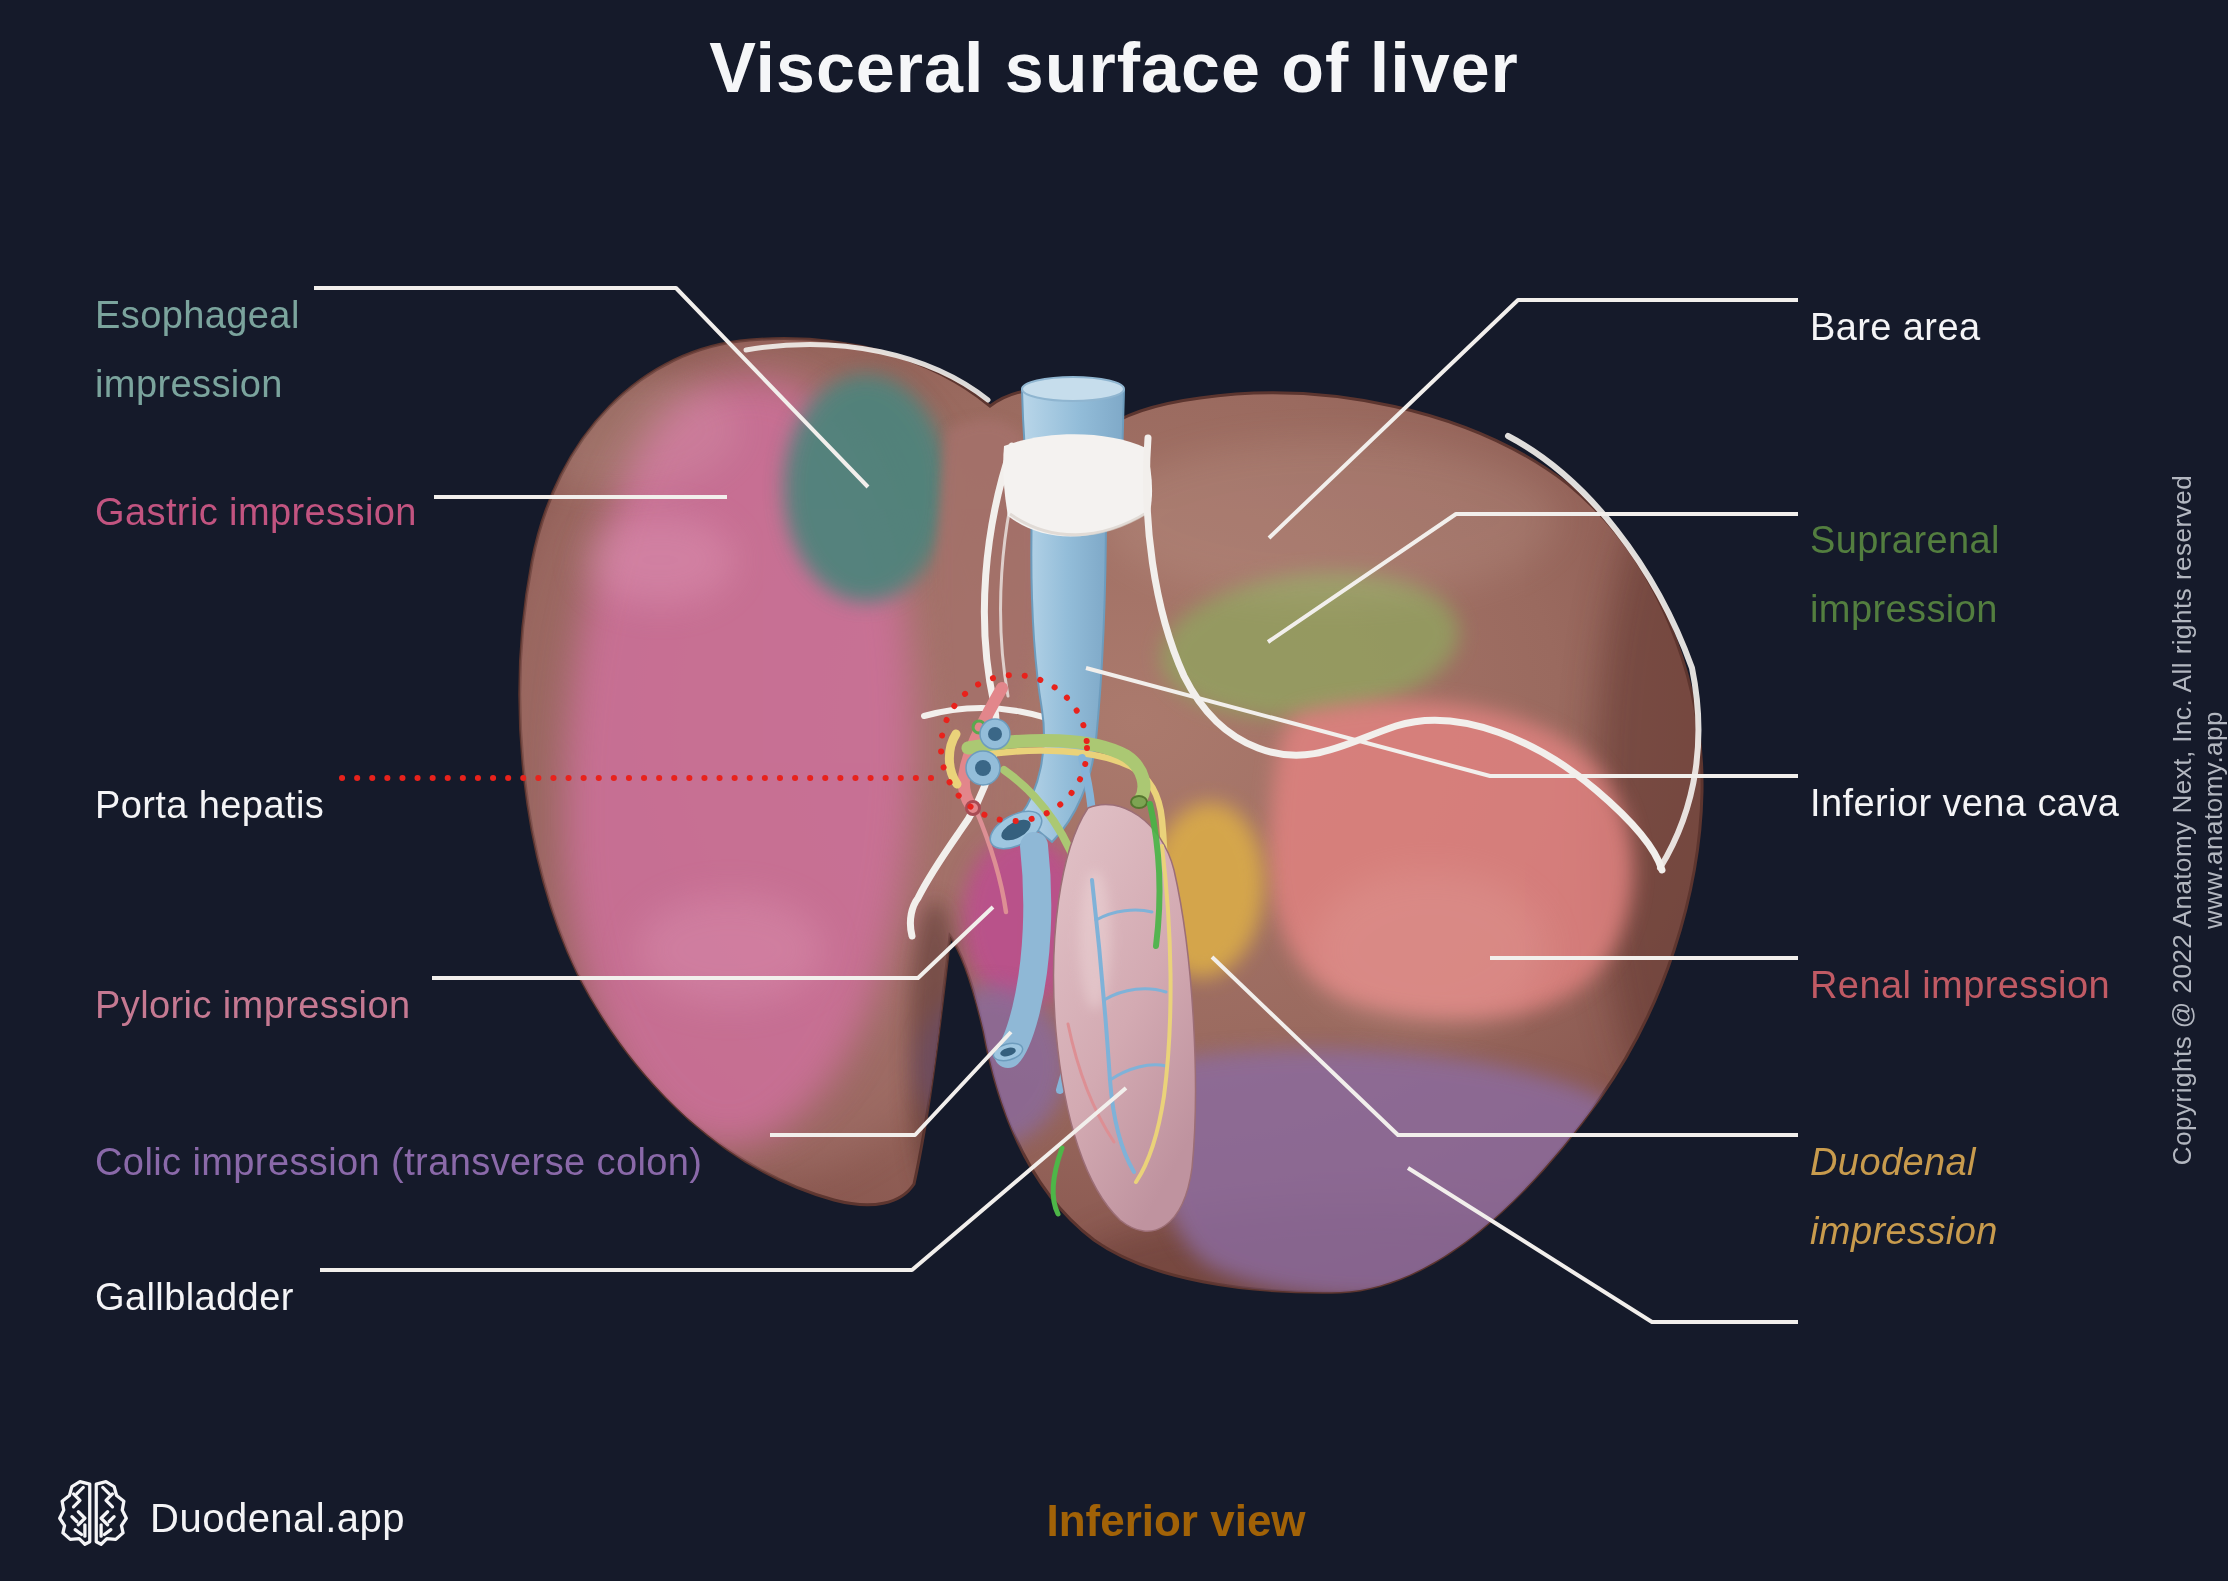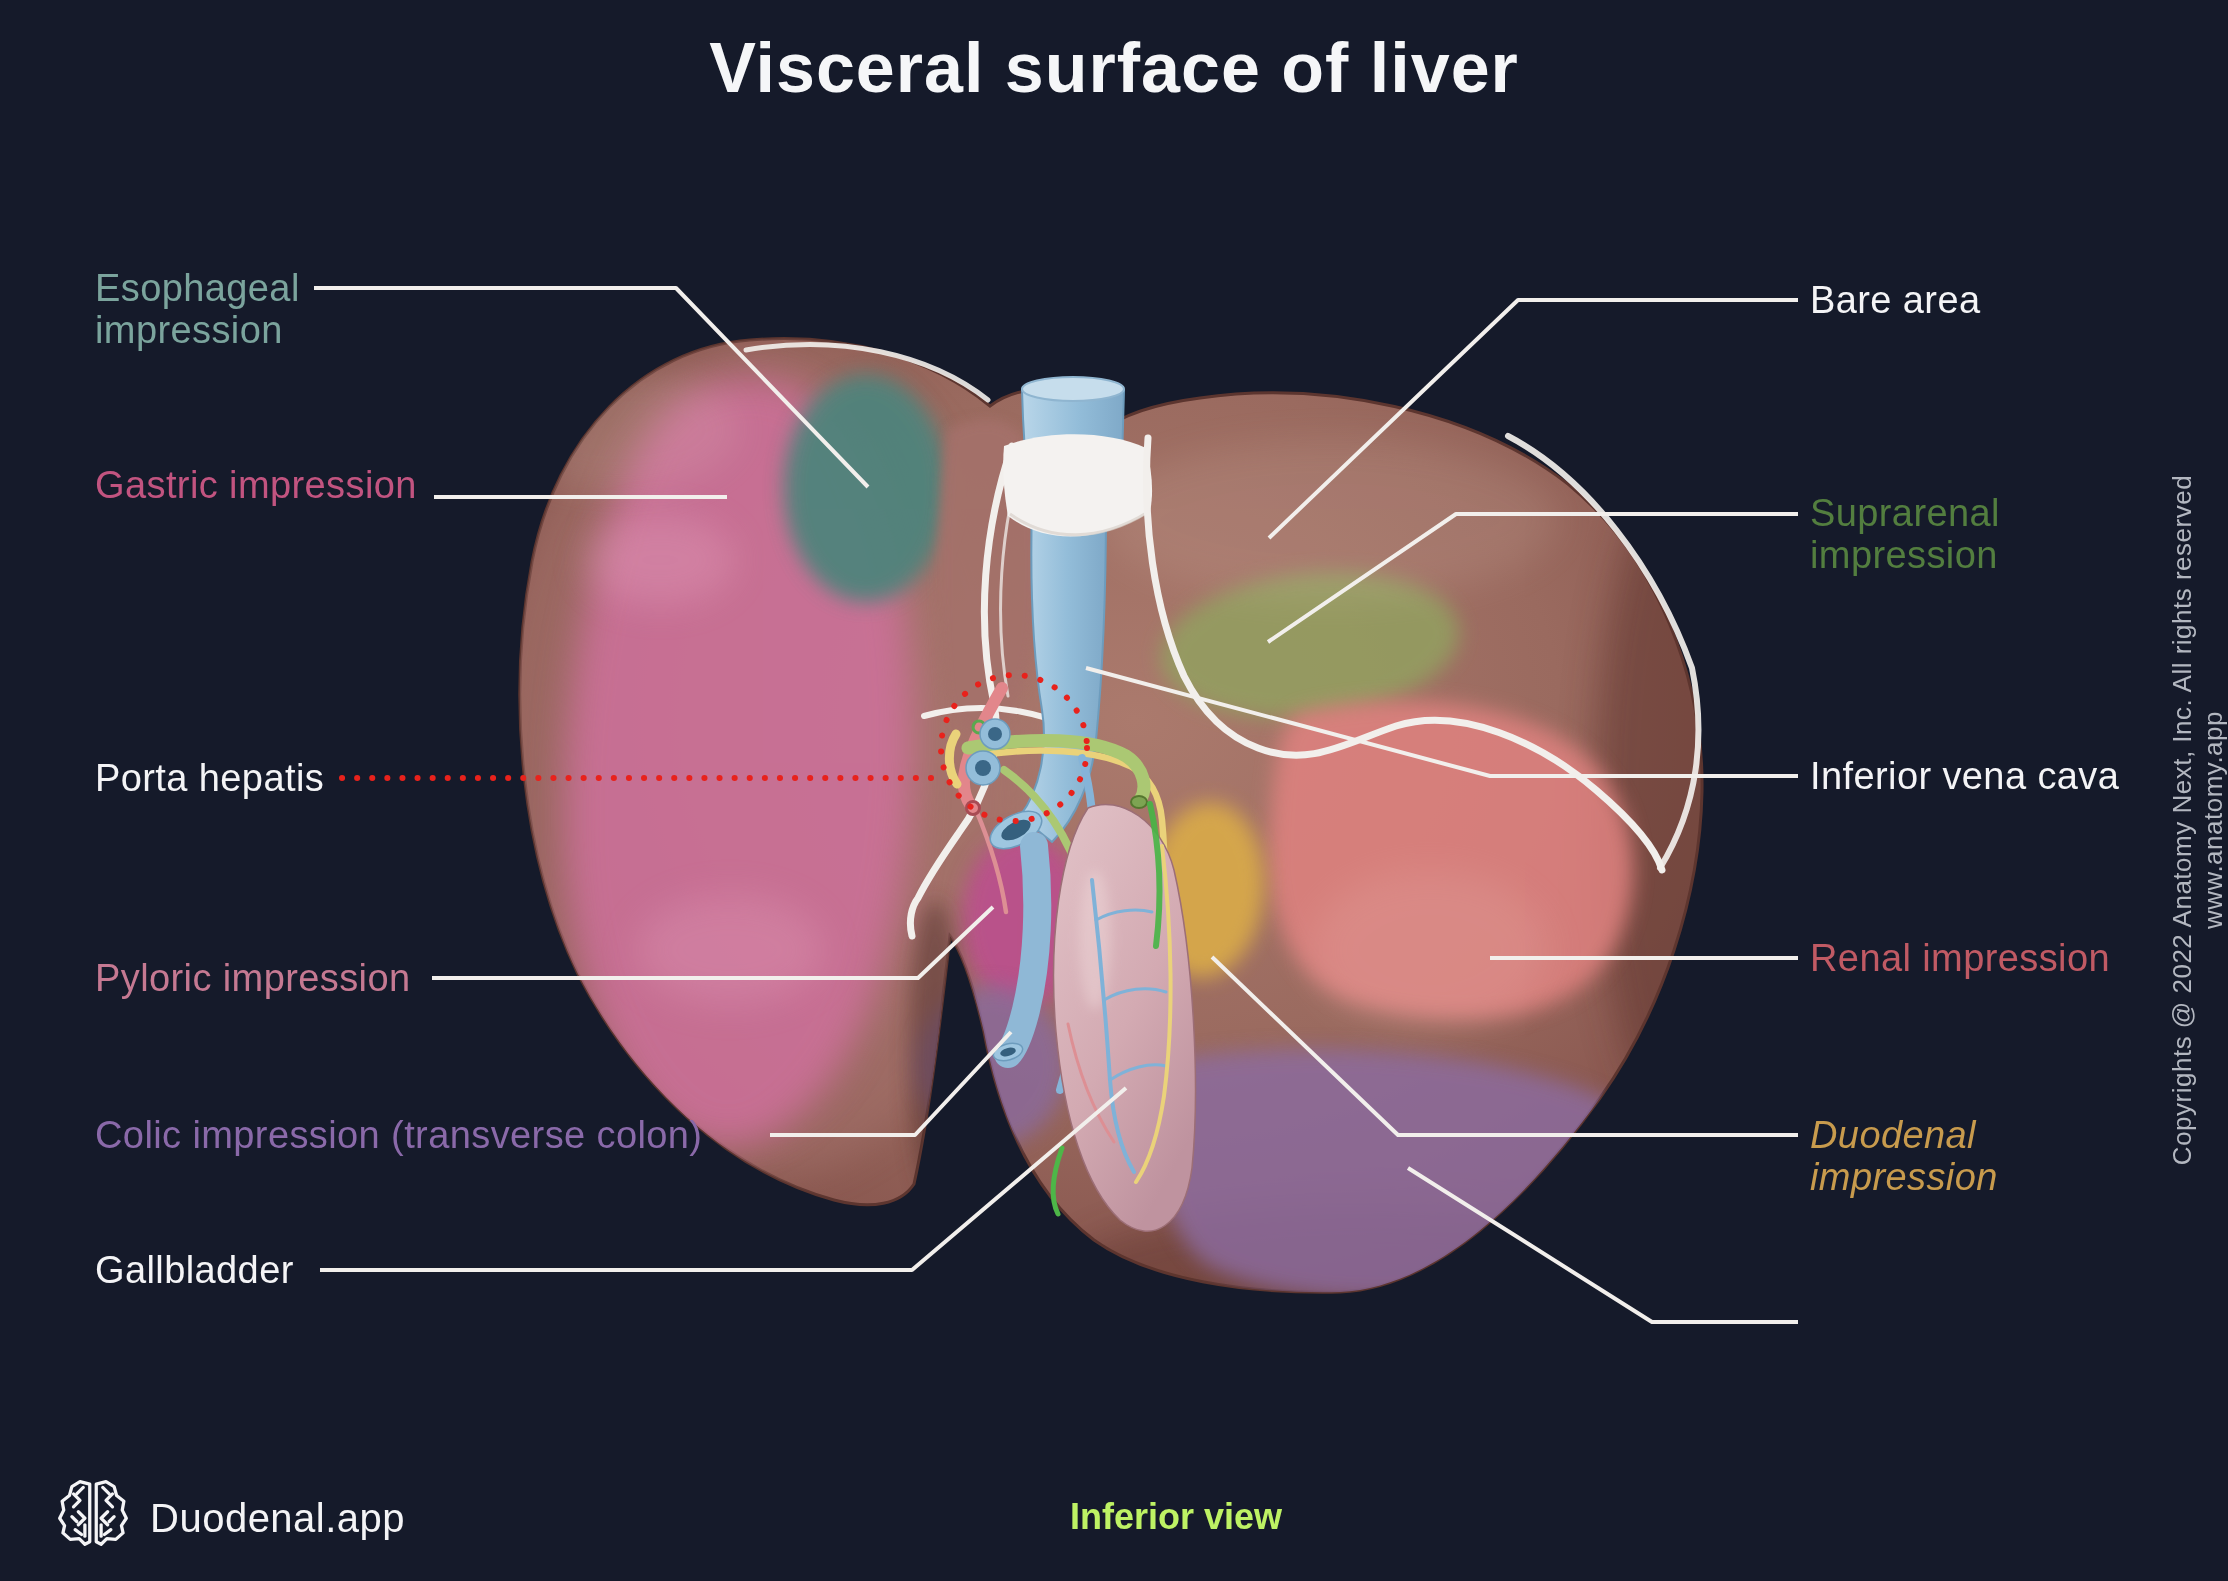--- a/index.html
+++ b/index.html
@@ -14,40 +14,40 @@
   .art{position:absolute;left:0;top:0;width:2228px;height:1581px;}
   .title{
     position:absolute;left:0;top:28px;width:2228px;
     text-align:center;font-size:70px;font-weight:bold;
     color:#f5f6f8;letter-spacing:1px;
   }
   .label{
     position:absolute;font-size:38px;line-height:42px;
     letter-spacing:.4px;white-space:nowrap;
   }
-  .label span{display:block;}
+  .label span{display:block;margin-top:27px;}
   .lab-esophageal{left:95px;top:267px;}
   .lab-gastric{left:95px;top:464px;}
   .lab-porta{left:95px;top:757px;}
   .lab-pyloric{left:95px;top:957px;}
   .lab-colic-t{left:95px;top:1114px;}
   .lab-gallbladder{left:95px;top:1249px;}
   .lab-bare{left:1810px;top:279px;}
   .lab-suprarenal{left:1810px;top:492px;}
   .lab-ivc{left:1810px;top:755px;}
   .lab-renal{left:1810px;top:937px;}
   .lab-duodenal{left:1810px;top:1114px;font-style:italic;}
   .lab-colic-f{left:1810px;top:1301px;}
   .footer-brand{
     position:absolute;left:150px;top:1496px;
     font-size:40px;color:#f4f4f6;letter-spacing:.5px;
   }
   .footer-view{
     position:absolute;left:976px;top:1496px;width:400px;
-    text-align:center;font-size:36px;font-weight:bold;color:#bef264;
+    text-align:center;font-size:44px;font-weight:bold;color:#a16207;
   }
   .logo{position:absolute;left:54px;top:1476px;width:78px;height:78px;}
   .copyright{
     position:absolute;left:1737px;top:800px;width:900px;height:40px;
     transform:rotate(-90deg);
     font-size:26px;color:#b3b7c0;letter-spacing:.5px;text-align:center;
   }
 </style>
 </head>
 <body>

